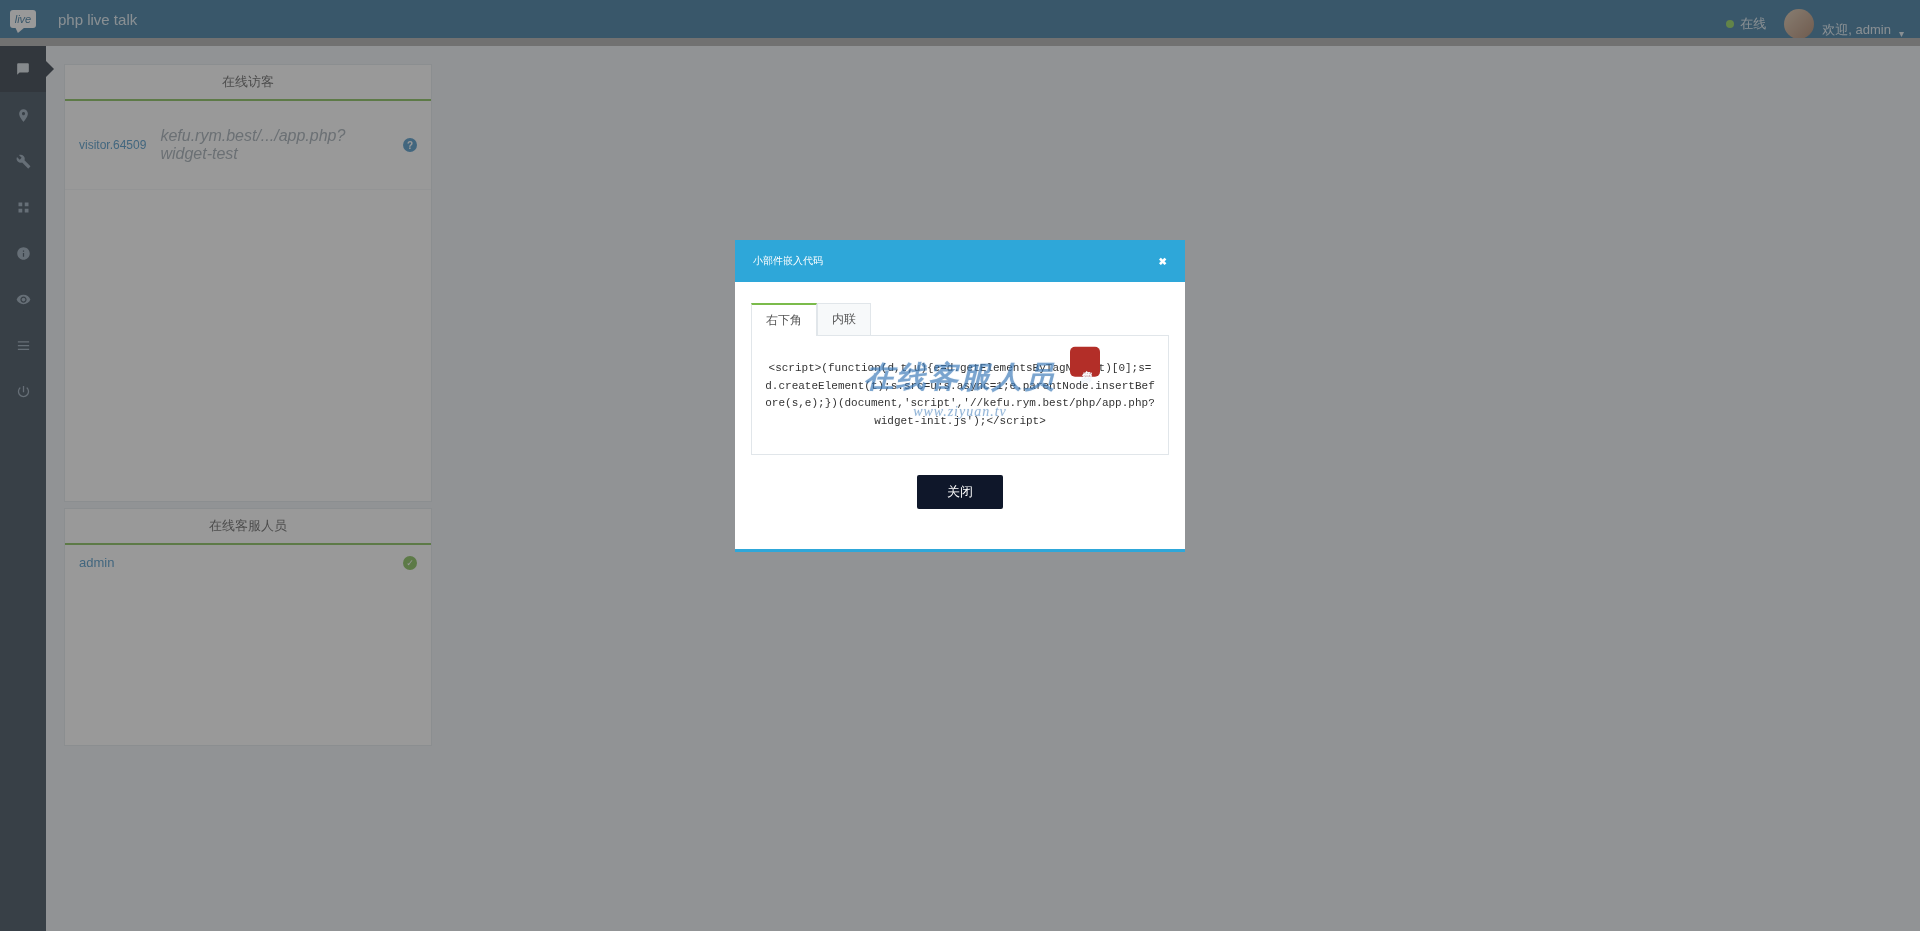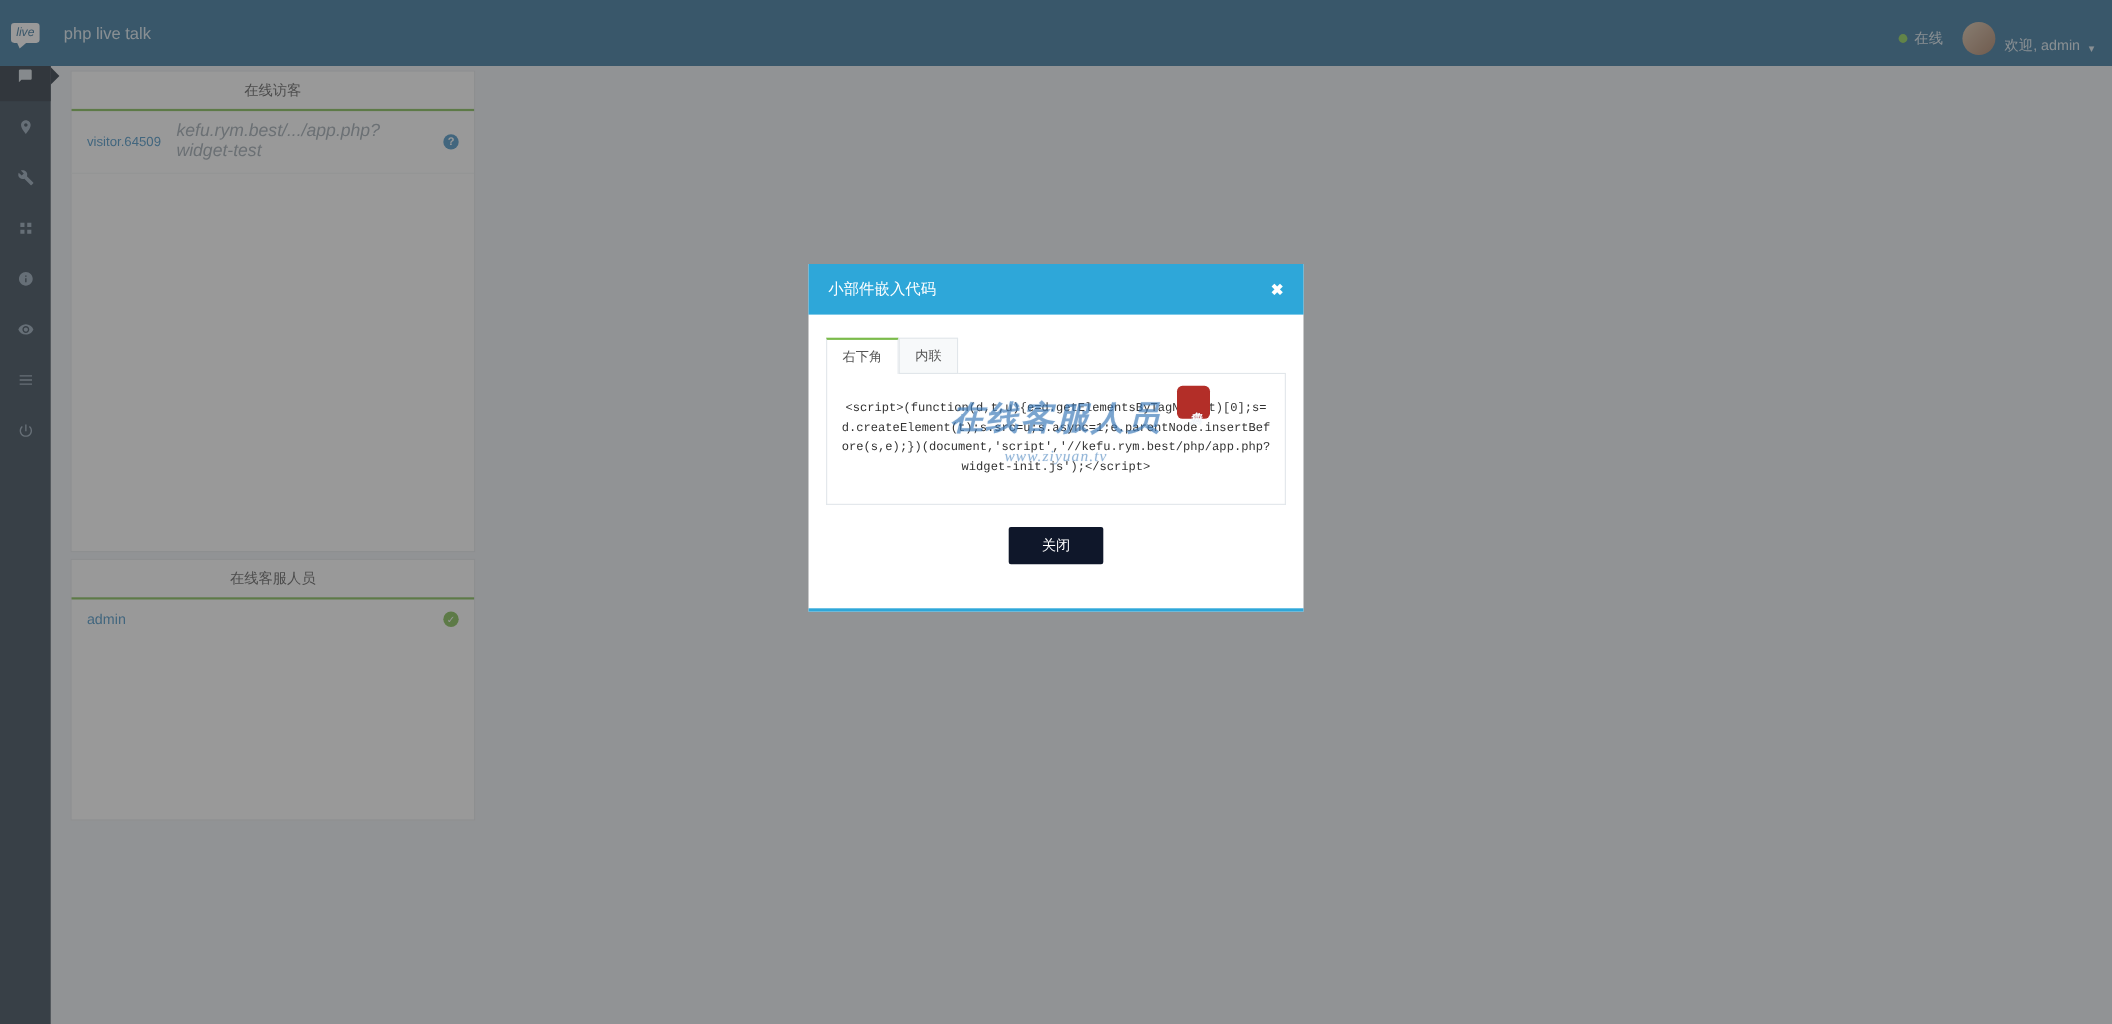--- a/index.html
+++ b/index.html
@@ -1,19 +1,19 @@
 <!DOCTYPE html>
 <html><head>
 <meta charset="utf-8">
 <style>
 * { margin: 0; padding: 0; box-sizing: border-box; }
 body { font-family: "Helvetica Neue", Arial, "Microsoft YaHei", sans-serif; font-size: 13px; background: #a6a6a6; color: #333; overflow: hidden; }
 
 
-.header { height: 60px; background: #2c6d97; color: #fff; display: flex; align-items: center; padding: 0 16px 0 0; position: relative; z-index: 5; }
+.header { height: 38px; background: #2c6d97; color: #fff; display: flex; align-items: center; padding: 0 16px 0 0; position: relative; z-index: 5; }
 .logo-badge { width: 46px; height: 46px; display: flex; align-items: center; justify-content: center; color: #2c6d97; position: relative; }
 .logo-badge .speech { background: #fff; border-radius: 3px; width: 26px; height: 18px; display: flex; align-items: center; justify-content: center; font-style: italic; font-size: 11px; font-weight: 500; position: relative; }
 .logo-badge .speech::after { content: ""; position: absolute; bottom: -5px; left: 4px; width: 0; height: 0; border-left: 5px solid transparent; border-right: 5px solid transparent; border-top: 6px solid #fff; transform: skewX(-20deg); }
 .app-title { margin-left: 12px; color: #dbe9f1; font-size: 15px; }
 .header-right { margin-left: auto; display: flex; align-items: center; gap: 18px; margin-top: 10px; }
 .status-dot { width: 8px; height: 8px; border-radius: 50%; background: #86d04c; display: inline-block; margin-right: 6px; }
 .status-wrap { color: #dbe9f1; font-size: 13px; display: flex; align-items: center; }
 .avatar { width: 30px; height: 30px; border-radius: 50%; background: linear-gradient(135deg,#d9c2a8,#a37659); display: inline-block; }
 .welcome { color: #dbe9f1; font-size: 13px; display: flex; align-items: flex-end; gap: 8px; cursor: pointer; }
 .chev-down { font-size: 10px; color: #dbe9f1; }
@@ -24,32 +24,32 @@
 .side-item.active { background: #1b2733; color: #d5dde4; }
 .side-item.active::after { content: ""; position: absolute; right: -8px; top: 50%; margin-top: -8px; width: 0; height: 0; border-top: 8px solid transparent; border-bottom: 8px solid transparent; border-left: 8px solid #1b2733; }
 .side-item svg { width: 15px; height: 15px; fill: currentColor; }
 .side-item:nth-child(1) svg { width: 14px; height: 14px; }
 
 
 .main { position: absolute; top: 46px; left: 46px; right: 0; bottom: 0; background: #eef1f5; padding: 18px; }
 .panel { width: 368px; background: #fff; border: 1px solid #e1e6ea; }
 .panel-head { padding: 8px 0; text-align: center; color: #555; font-size: 13px; border-bottom: 2px solid #7bbb4b; }
 .visitor-list { min-height: 400px; }
-.visitor-row { padding: 10px 14px; display: flex; align-items: center; gap: 14px; cursor: pointer; border-bottom: 1px solid #f2f4f6; }
+.visitor-row { padding: 26px 14px; display: flex; align-items: center; gap: 14px; cursor: pointer; border-bottom: 1px solid #f2f4f6; }
 .visitor-id { color: #3f8fc4; font-size: 12px; }
 .visitor-path { color: #9aa5ae; font-size: 16px; font-style: italic; flex: 1; }
 .q-icon { width: 14px; height: 14px; border-radius: 50%; background: #3f8fc4; color: #fff; font-size: 10px; font-weight: bold; display: flex; align-items: center; justify-content: center; }
 .agent-row { padding: 10px 14px; display: flex; align-items: center; justify-content: space-between; color: #3f8fc4; font-size: 13px; }
 .check-circ { width: 14px; height: 14px; border-radius: 50%; background: #7bbb4b; display: flex; align-items: center; justify-content: center; color: #fff; font-size: 9px; }
 .agent-list { min-height: 200px; }
 
 
 .overlay { position: fixed; inset: 0; background: rgba(70,70,70,0.55); z-index: 10; display: flex; align-items: flex-start; justify-content: center; padding-top: 240px; }
 .modal { width: 450px; background: #fff; border-bottom: 3px solid #2ea7d9; }
-.modal-head { background: #2ea7d9; color: #fff; padding: 14px 18px; display: flex; align-items: center; justify-content: space-between; font-size: 14px; gap: 24px; }
+.modal-head { background: #2ea7d9; color: #fff; padding: 14px 18px; display: flex; align-items: center; justify-content: space-between; font-size: 10px; gap: 24px; }
 .modal-close { cursor: pointer; font-weight: bold; }
 .modal-body { padding: 20px 16px 16px; }
 .tabs { display: flex; border-bottom: 1px solid #e1e6ea; margin-bottom: 0; }
 .tab { padding: 7px 14px; font-size: 12px; color: #555; cursor: pointer; border: 1px solid transparent; border-bottom: none; position: relative; top: 1px; background: #fff; }
 .tab.active { border-color: #e1e6ea; border-top: 2px solid #7bbb4b; background: #fff; }
 .tab:not(.active) { border: 1px solid #e1e6ea; border-bottom: 1px solid #e1e6ea; background: #f7f9fa; }
 .codebox { border: 1px solid #e1e6ea; border-top: none; padding: 24px 12px; }
 .codebox-inner { font-family: "Courier New", monospace; font-size: 11px; color: #333; line-height: 1.6; word-break: break-all; text-align: center; position: relative; min-height: 70px; display: flex; align-items: center; justify-content: center; }
 .watermark { position: absolute; top: 50%; left: 50%; transform: translate(-50%,-60%); font-family: "KaiTi","STKaiti",cursive; font-size: 26px; color: rgba(61,122,184,0.55); font-style: italic; pointer-events: none; white-space: nowrap; text-shadow: 0 0 1px rgba(61,122,184,0.3); }
 .watermark .wm-top { display:block; font-size: 30px; font-weight: bold; letter-spacing: 2px; }

